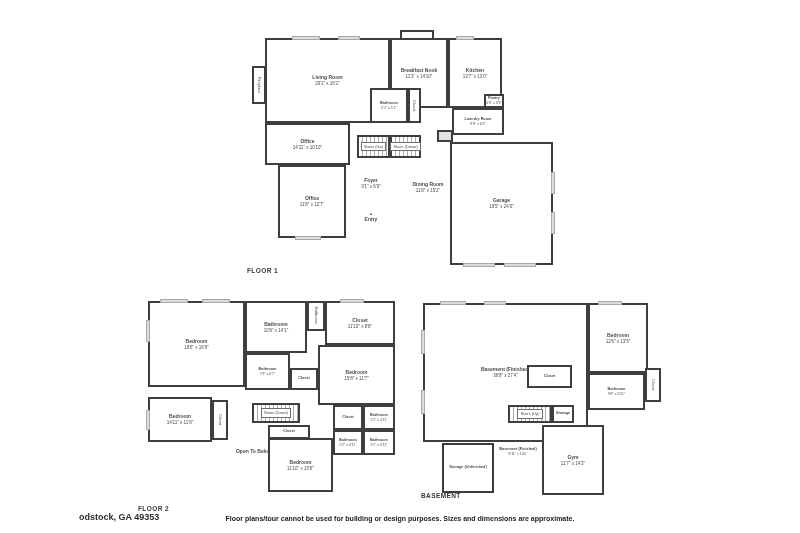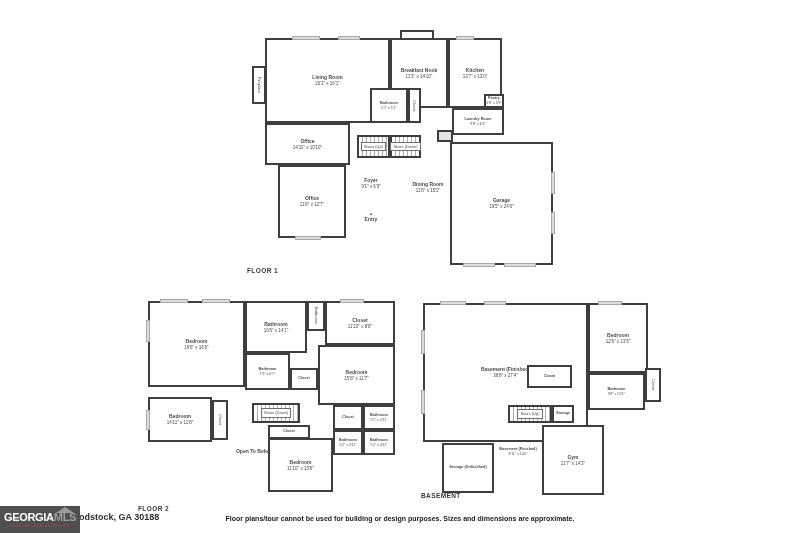--- a/index.html
+++ b/index.html
@@ -216,24 +216,16 @@
     <span class="rd">11'7" x 14'3"</span>
   </div>
   <div class="floor-label" style="left:421px;top:492px">BASEMENT</div>
 
   <div class="win" style="left:440px;top:301px;width:26px;height:4px"></div>
   <div class="win" style="left:484px;top:301px;width:22px;height:4px"></div>
   <div class="win" style="left:598px;top:301px;width:24px;height:4px"></div>
   <div class="win" style="left:421px;top:330px;width:4px;height:24px"></div>
   <div class="win" style="left:421px;top:390px;width:4px;height:24px"></div>
 
-  <div class="logo">
-    <div class="logo-brand">
-      <span class="lg-a">GEORGIA</span>
-        <span class="lg-b">MLS</span>
-      <span class="roof"></span>
-    </div>
-    <div class="logo-tag">REAL ESTATE SERVICES</div>
-  </div>
-  <div class="address">odstock, GA 30188</div>
+  <div class="address">odstock, GA 49353</div>
   <div class="disclaimer">Floor plans/tour cannot be used for building or design purposes. Sizes and dimensions are approximate.</div>
 
 </div>
 
 </body></html>

